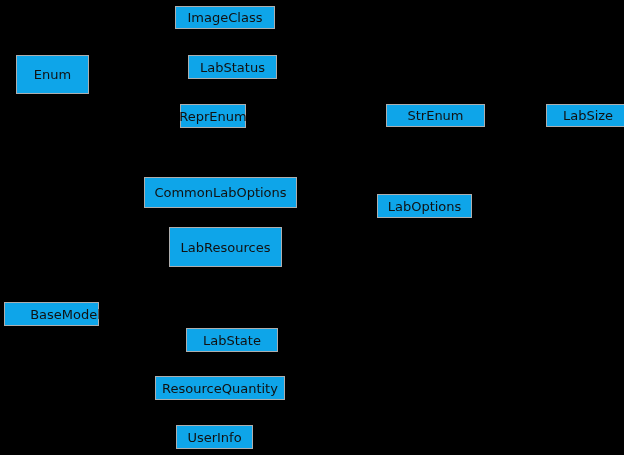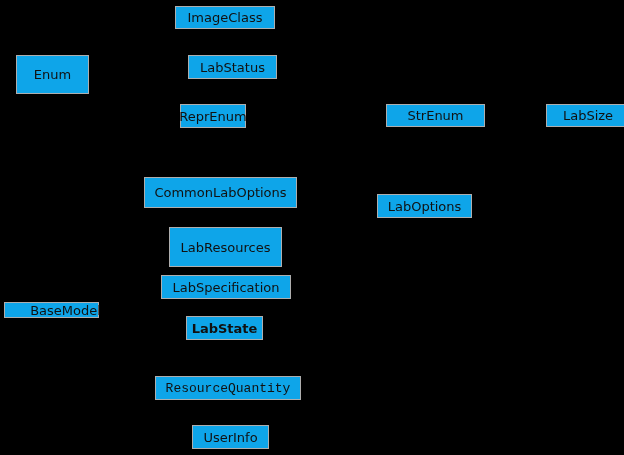--- a/index.html
+++ b/index.html
@@ -36,18 +36,17 @@
 <div class="stage">
   <div class="node" style="left: 175px; top: 6px; width: 100px; height: 23px;">ImageClass</div>
   <div class="node" style="left: 16px; top: 55px; width: 73px; height: 39px;">Enum</div>
   <div class="node" style="left: 180px; top: 55px; width: 89px; height: 24px; margin-left: 8px;">LabStatus</div>
   <div class="node" style="left: 180px; top: 104px; width: 66px; height: 24px;">ReprEnum</div>
   <div class="node" style="left: 386px; top: 104px; width: 99px; height: 23px;">StrEnum</div>
   <div class="node" style="left: 546px; top: 104px; width: 84px; height: 23px; text-align: center;">LabSize</div>
   <div class="node" style="left: 377px; top: 158px; width: 95px; height: 24px; margin-top: 36px;">LabOptions</div>
   <div class="node" style="left: 144px; top: 177px; width: 153px; height: 31px;">CommonLabOptions</div>
   <div class="node" style="left: 169px; top: 227px; width: 113px; height: 40px;">LabResources</div>
-  <div class="node" style="left: 161px; top: 275px; width: 130px; height: 24px;">LabSpecification</div>
-  <div class="node" style="left: 4px; top: 302px; width: 95px; height: 16px; padding-left: 28px;">BaseModel</div>
-  <div class="node" style="left: 186px; top: 316px; width: 77px; height: 24px; font-weight: bold;">LabState</div>
-  <div class="node" style="left: 155px; top: 376px; width: 146px; height: 24px; font-family: Liberation Mono, monospace;">ResourceQuantity</div>
-  <div class="node" style="left: 192px; top: 425px; width: 77px; height: 24px;">UserInfo</div>
+  <div class="node" style="left: 4px; top: 302px; width: 95px; height: 24px; padding-left: 28px;">BaseModel</div>
+  <div class="node" style="left: 186px; top: 328px; width: 92px; height: 24px;">LabState</div>
+  <div class="node" style="left: 155px; top: 376px; width: 130px; height: 24px;">ResourceQuantity</div>
+  <div class="node" style="left: 176px; top: 425px; width: 77px; height: 24px;">UserInfo</div>
 </div>
 
 </body></html>

